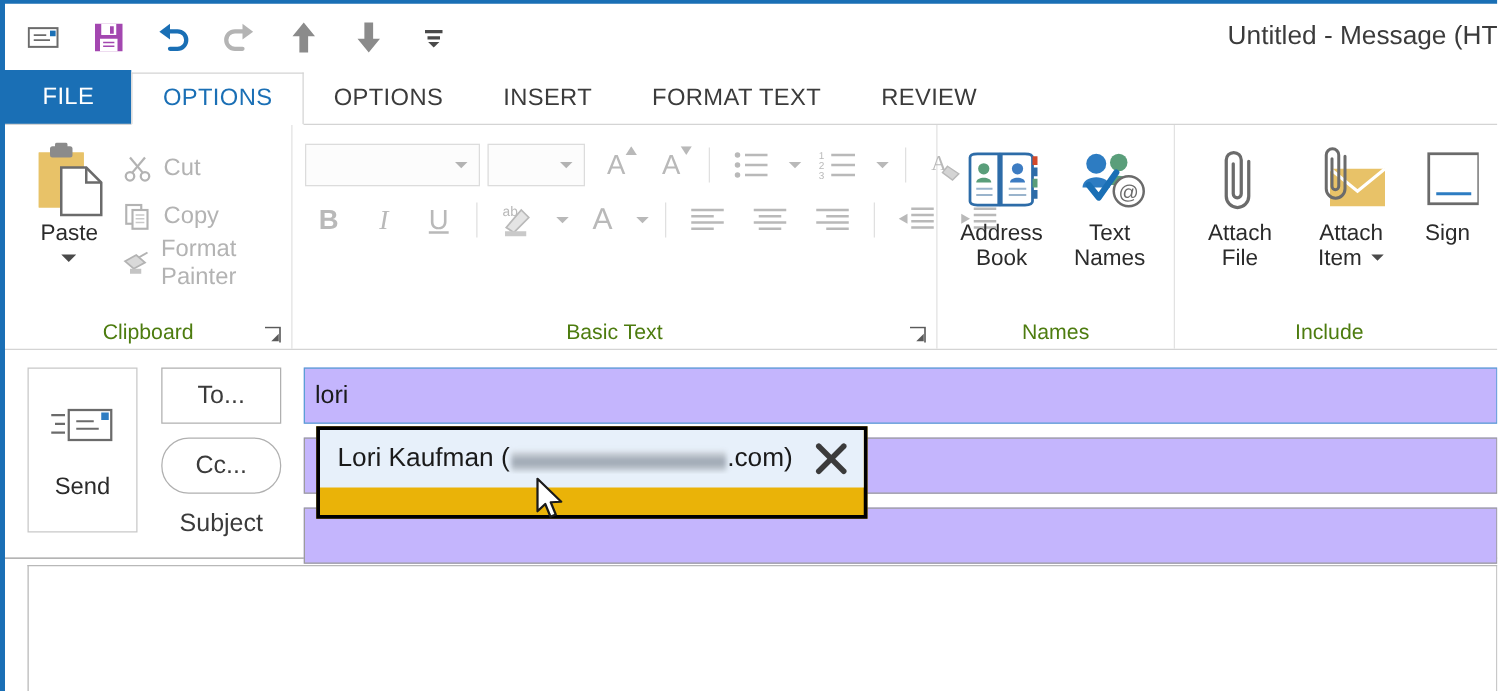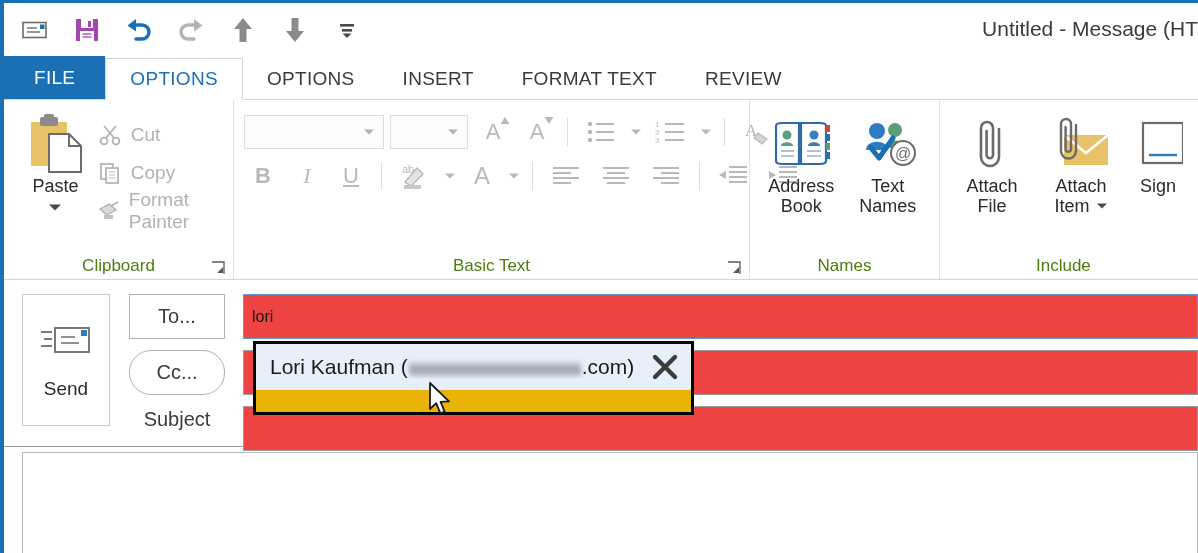--- a/index.html
+++ b/index.html
@@ -172,24 +172,24 @@
   .fieldbtn.to { top: 14px; }
   .fieldbtn.cc { top: 70px; border-radius: 22px; }
   .subject-lbl {
     position: absolute; left: 125px; top: 128px;
     width: 96px; text-align: center;
     font-size: 20px; color: #3b3b3b;
   }
   .fieldinput {
     position: absolute; left: 239px; right: 0;
     height: 45px;
-    border: 1px solid #9c9c9c; background: #ef4444;
+    border: 1px solid #9c9c9c; background: #c4b5fd;
     display: flex; align-items: center;
     padding: 0 8px;
-    font-size: 16px; color: #1a1a1a;
+    font-size: 20px; color: #1a1a1a;
   }
   .fieldinput.to { top: 14px; border: 1px solid #5a9fd4; }
   .fieldinput.cc { top: 70px; }
   .fieldinput.subject { top: 126px; }
 
   
   .ac {
     position: absolute;
     left: 249px; top: 61px;
     width: 441px;

